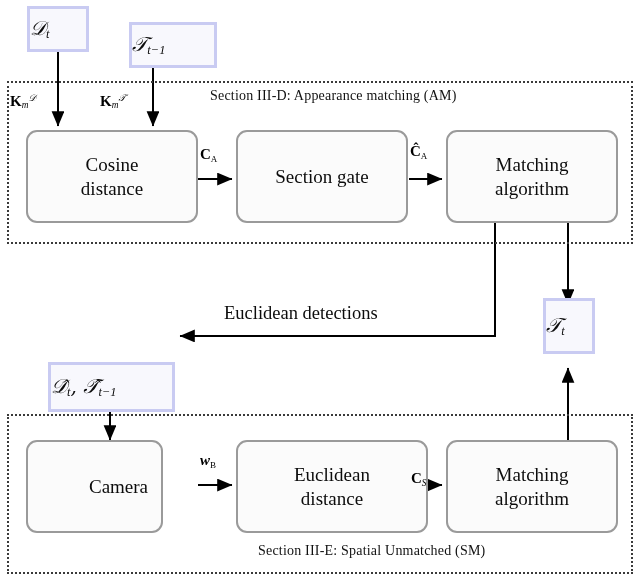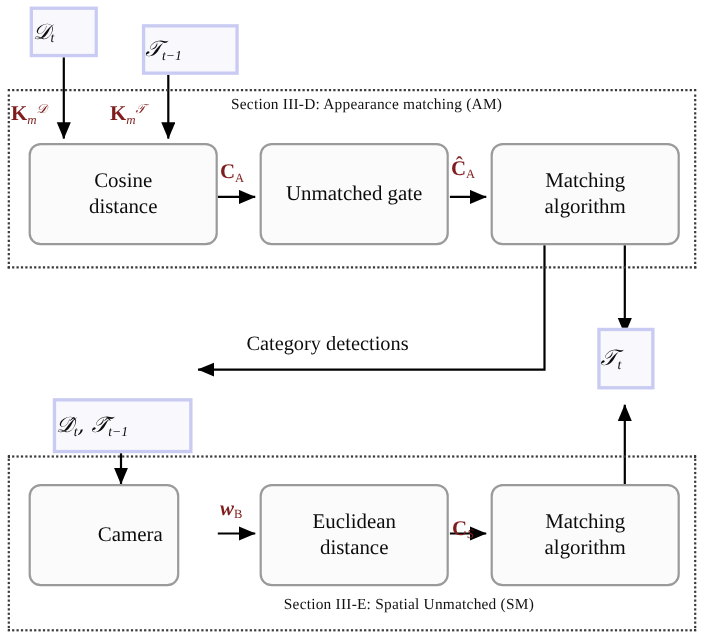--- a/index.html
+++ b/index.html
@@ -90,23 +90,23 @@
     font-family: "Liberation Serif", serif;
   }
   .bfit {
     font-weight: bold;
     font-style: italic;
     font-family: "Liberation Serif", serif;
   }
   
   .edge-label {
     position: absolute;
-    font-size: 19px;
+    font-size: 15px;
     white-space: nowrap;
-    color: #7f1d1d;
+    color: #000000;
   }
   .flow-label {
     position: absolute;
     font-size: 18.5px;
     white-space: nowrap;
     color: #0c0c0c;
   }
   svg.wires {
     position: absolute;
     left: 0;
@@ -174,55 +174,55 @@
 
   <div class="proc-box" style="left:26px; top:130px; width:172px; height:93px;">
     <div>
       <span>Cosine</span>
       <span>distance</span>
     </div>
   </div>
 
   <div class="proc-box" style="left:236px; top:130px; width:172px; height:93px;">
     <div>
-      <span>Unmatched gate</span>
+      <span>Section gate</span>
     </div>
   </div>
 
   <div class="proc-box" style="left:446px; top:130px; width:172px; height:93px;">
     <div>
       <span>Matching</span>
       <span>algorithm</span>
     </div>
   </div>
 
   <div class="edge-label" style="left:200px; top:146px;">
     <span class="bf">C</span><span class="sub-rm">A</span>
   </div>
   <div class="edge-label" style="left:410px; top:143px;">
     <span class="bf">Ĉ</span><span class="sub-rm">A</span>
   </div>
 
-  <div class="flow-label" style="left:224px; top:303px;">Category detections</div>
+  <div class="flow-label" style="left:224px; top:303px;">Euclidean detections</div>
 
   <div class="var-box" style="left:48px; top:316px; width:127px; height:50px;margin-top:46px;">
     <span class="mathcal">𝒟̂<span class="sub">t</span>,&nbsp;𝒯̂<span class="sub">t−1</span></span>
   </div>
 
   <div class="var-box" style="left:543px; top:298px; width:52px; height:56px;">
     <span class="mathcal">𝒯<span class="sub">t</span></span>
   </div>
 
   <div class="proc-box" style="left:26px; top:440px; width:137px; height:93px;padding-left:48px;">
     <div>
       <span>Camera</span>
     </div>
   </div>
 
-  <div class="proc-box" style="left:236px; top:440px; width:172px; height:93px;">
+  <div class="proc-box" style="left:236px; top:440px; width:192px; height:93px;">
     <div>
       <span>Euclidean</span>
       <span>distance</span>
     </div>
   </div>
 
   <div class="proc-box" style="left:446px; top:440px; width:172px; height:93px;">
     <div>
       <span>Matching</span>
       <span>algorithm</span>

